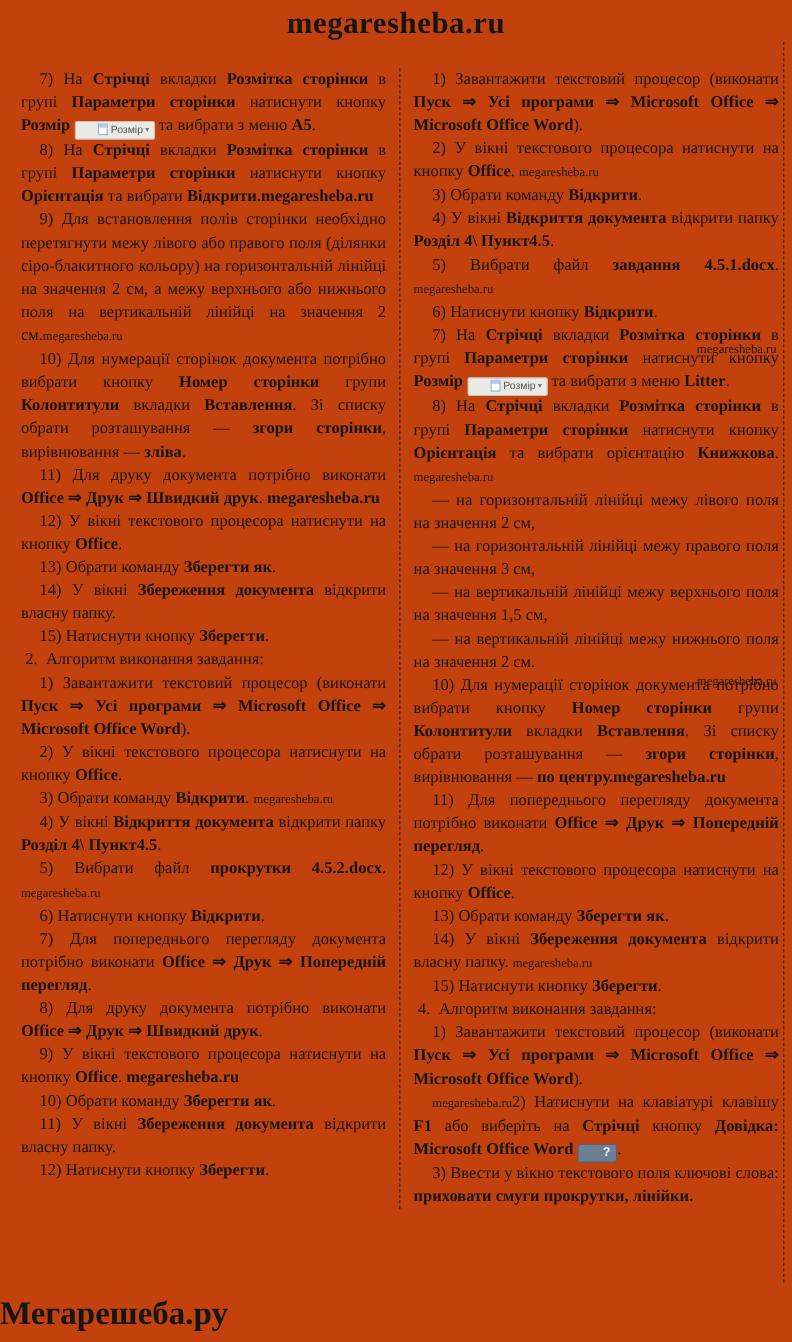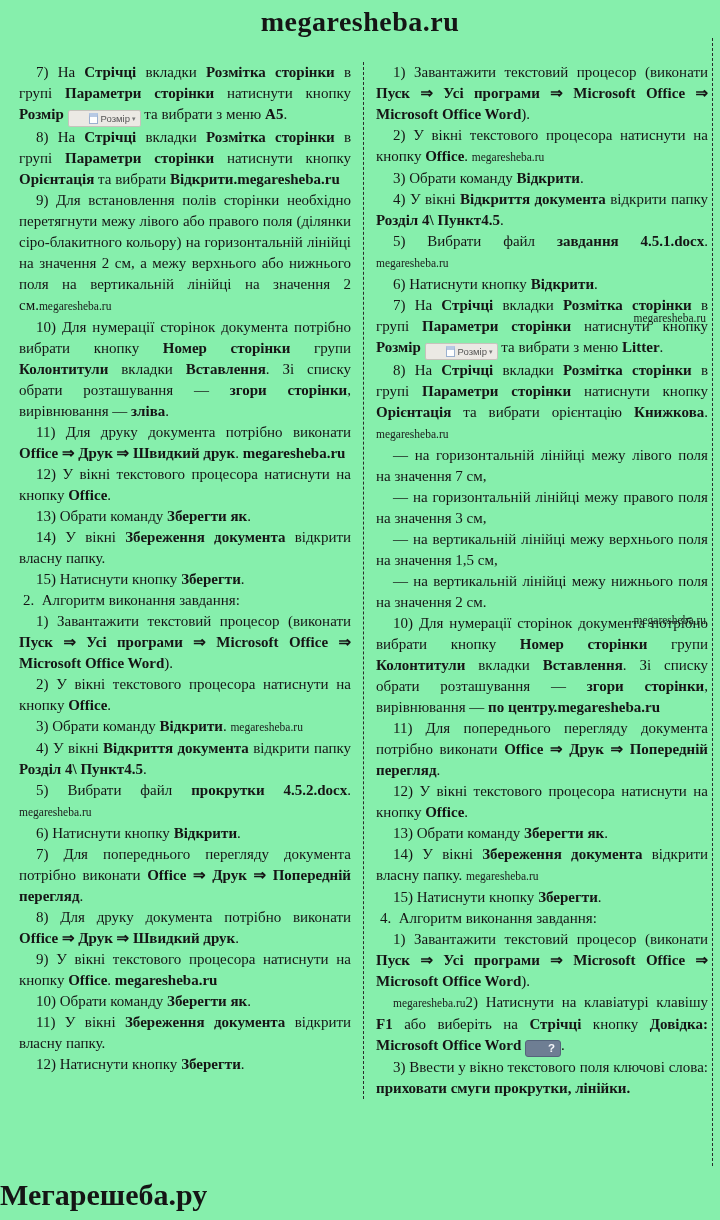--- a/index.html
+++ b/index.html
@@ -1,16 +1,16 @@
 <!DOCTYPE html>
 <html lang="uk"><head>
 <meta charset="utf-8">
 <style>
   html,body{margin:0;padding:0;background:#ffffff;}
-  .page{position:relative;width:720px;height:1220px;background:#86efac;
+  .page{position:relative;width:720px;height:1220px;background:#c2410c;
         font-family:"Liberation Serif",serif;color:#151515;overflow:hidden;}
   .header{position:absolute;top:6px;left:0;width:100%;text-align:center;
           font-size:28px;font-weight:bold;letter-spacing:.5px;}
   .footer{position:absolute;bottom:8px;left:0;width:100%;text-align:left;
           font-size:30px;font-weight:bold;}
   .content{position:absolute;top:62px;left:19px;display:flex;align-items:flex-start;}
   .column{width:332px;font-size:15px;line-height:21px;text-align:justify;}
   .column p{margin:0;text-indent:17px;}
   .column p.sect{text-indent:4px;}
   .divider{align-self:stretch;border-left:1.5px dashed #2a2a2a;margin:0 12px;}
@@ -63,21 +63,21 @@
     <div class="divider"></div>
     <div class="column">
         <p>1) Завантажити текстовий процесор (виконати <span class="b">Пуск ⇒ Усі програми ⇒ Microsoft Office ⇒ Microsoft Office Word</span>).</p>
         <p>2) У вікні текстового процесора натиснути на кнопку <span class="b">Office</span>. <span class="wm">megaresheba.ru</span></p>
         <p>3) Обрати команду <span class="b">Відкрити</span>.</p>
         <p>4) У вікні <span class="b">Відкриття документа</span> відкрити папку <span class="b">Розділ 4\ Пункт4.5</span>.</p>
         <p>5) Вибрати файл <span class="b">завдання 4.5.1.docx</span>. <span class="wm">megaresheba.ru</span></p>
         <p>6) Натиснути кнопку <span class="b">Відкрити</span>.</p>
         <p>7) На <span class="b">Стрічці</span> вкладки <span class="b">Розмітка сторінки</span> в групі <span class="b">Параметри сторінки</span> натиснути кнопку <span class="b">Розмір</span> <span class="ibtn size-button-icon"><span class="pg"></span><span>Розмір</span><span class="iarr">▾</span></span> та вибрати з меню <span class="b">Litter</span>.</p>
         <p>8) На <span class="b">Стрічці</span> вкладки <span class="b">Розмітка сторінки</span> в групі <span class="b">Параметри сторінки</span> натиснути кнопку <span class="b">Орієнтація</span> та вибрати орієнтацію <span class="b">Книжкова</span>. <span class="wm">megaresheba.ru</span></p>
-        <p>— на горизонтальній лінійці межу лівого поля на значення 7 см,</p>
+        <p>— на горизонтальній лінійці межу лівого поля на значення 2 см,</p>
         <p>— на горизонтальній лінійці межу правого поля на значення 3 см,</p>
         <p>— на вертикальній лінійці межу верхнього поля на значення 1,5 см,</p>
         <p>— на вертикальній лінійці межу нижнього поля на значення 2 см.</p>
         <p>10) Для нумерації сторінок документа потрібно вибрати кнопку <span class="b">Номер сторінки</span> групи <span class="b">Колонтитули</span> вкладки <span class="b">Вставлення</span>. Зі списку обрати розташування — <span class="b">згори сторінки</span>, вирівнювання — <span class="b">по центру.</span><span class="b">megaresheba.ru</span></p>
         <p>11) Для попереднього перегляду документа потрібно виконати <span class="b">Office ⇒ Друк ⇒ Попередній перегляд</span>.</p>
         <p>12) У вікні текстового процесора натиснути на кнопку <span class="b">Office</span>.</p>
         <p>13) Обрати команду <span class="b">Зберегти як</span>.</p>
         <p>14) У вікні <span class="b">Збереження документа</span> відкрити власну папку. <span class="wm">megaresheba.ru</span></p>
         <p>15) Натиснути кнопку <span class="b">Зберегти</span>.</p>
         <p class="sect">4.&nbsp;&nbsp;Алгоритм виконання завдання:</p>

